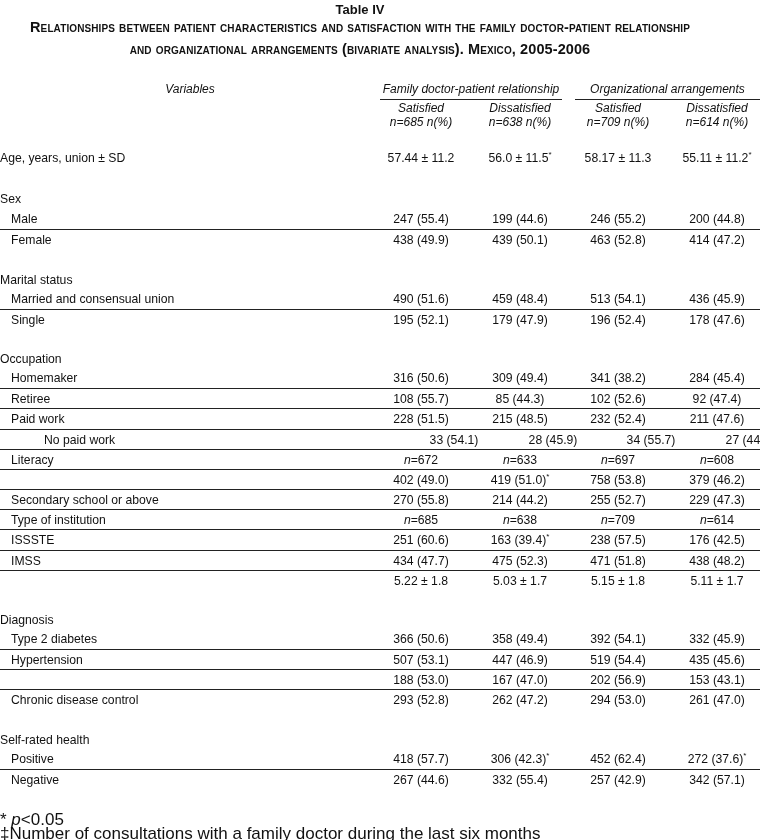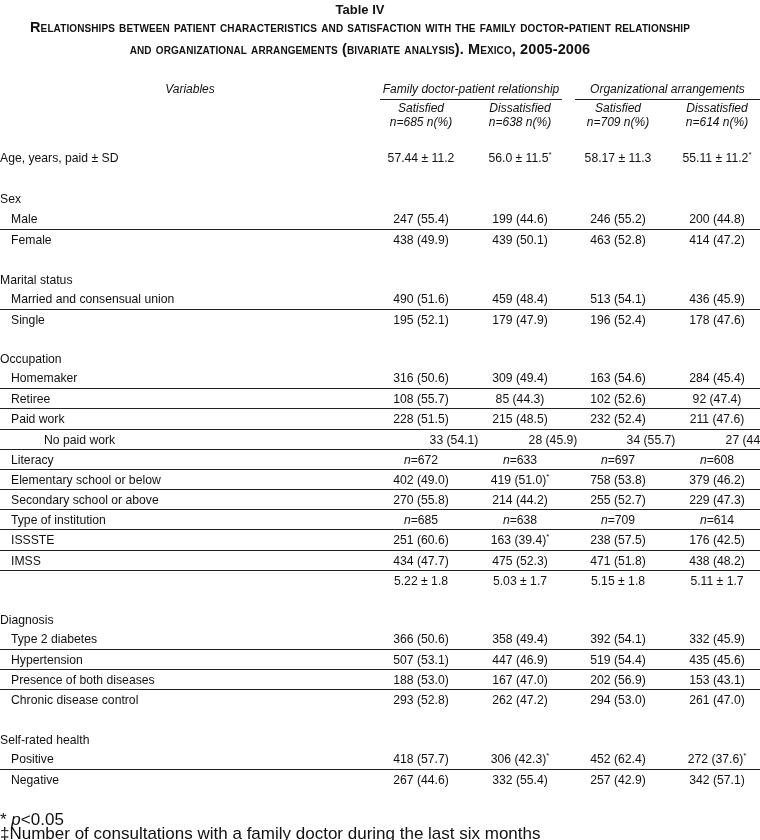--- a/index.html
+++ b/index.html
@@ -46,21 +46,21 @@
 <div class="hdr c3" style="top:101px; width:96px; line-height:14px;">
   <div>Satisfied</div>
   <div>n=709 n(%)</div>
 </div>
 <div class="hdr c4" style="top:101px; width:96px; line-height:14px;">
   <div>Dissatisfied</div>
   <div>n=614 n(%)</div>
 </div>
 
 <div class="row" style="top:148px;">
-  <span class="lbl">Age, years, paid ± SD</span>
+  <span class="lbl">Age, years, union ± SD</span>
   <span class="c c1"><span>57.44 ± 11.2</span></span>
   <span class="c c2"><span>56.0 ± 11.5</span><sup>*</sup></span>
   <span class="c c3"><span>58.17 ± 11.3</span></span>
   <span class="c c4"><span>55.11 ± 11.2</span><sup>*</sup></span>
 </div>
 
 <div class="row" style="top:189px;">
   <span class="lbl">Sex</span>
 </div>
 <div class="row" style="top:209px;">
@@ -98,21 +98,21 @@
   <span class="c c4">178 (47.6)</span>
 </div>
 
 <div class="row" style="top:349px;">
   <span class="lbl">Occupation</span>
 </div>
 <div class="row" style="top:368px;">
   <span class="lbl sub">Homemaker</span>
   <span class="c c1">316 (50.6)</span>
   <span class="c c2">309 (49.4)</span>
-  <span class="c c3">163 (54.6)</span>
+  <span class="c c3">341 (38.2)</span>
   <span class="c c4">284 (45.4)</span>
 </div>
 <div class="rule" style="top:388px;"></div>
 <div class="row" style="top:389px;">
   <span class="lbl sub">Retiree</span>
   <span class="c c1">108 (55.7)</span>
   <span class="c c2">85 (44.3)</span>
   <span class="c c3">102 (52.6)</span>
   <span class="c c4">92 (47.4)</span>
 </div>
@@ -135,21 +135,20 @@
 <div class="rule" style="top:449px;"></div>
 <div class="row" style="top:450px;">
   <span class="lbl sub">Literacy</span>
   <span class="c c1"><i>n</i><span>=672</span></span>
   <span class="c c2"><i>n</i><span>=633</span></span>
   <span class="c c3"><i>n</i><span>=697</span></span>
   <span class="c c4"><i>n</i><span>=608</span></span>
 </div>
 <div class="rule" style="top:469px;"></div>
 <div class="row" style="top:470px;">
-  <span class="lbl sub">Elementary school or below</span>
   <span class="c c1">402 (49.0)</span>
   <span class="c c2"><span>419 (51.0)</span><sup>*</sup></span>
   <span class="c c3">758 (53.8)</span>
   <span class="c c4">379 (46.2)</span>
 </div>
 <div class="rule" style="top:489px;"></div>
 <div class="row" style="top:490px;">
   <span class="lbl sub">Secondary school or above</span>
   <span class="c c1">270 (55.8)</span>
   <span class="c c2">214 (44.2)</span>
@@ -201,21 +200,20 @@
 <div class="rule" style="top:649px;"></div>
 <div class="row" style="top:650px;padding-left:28px;">
   <span class="lbl sub">Hypertension</span>
   <span class="c c1">507 (53.1)</span>
   <span class="c c2">447 (46.9)</span>
   <span class="c c3">519 (54.4)</span>
   <span class="c c4">435 (45.6)</span>
 </div>
 <div class="rule" style="top:669px;"></div>
 <div class="row" style="top:670px;">
-  <span class="lbl sub">Presence of both diseases</span>
   <span class="c c1">188 (53.0)</span>
   <span class="c c2">167 (47.0)</span>
   <span class="c c3">202 (56.9)</span>
   <span class="c c4">153 (43.1)</span>
 </div>
 <div class="rule" style="top:689px;"></div>
 <div class="row" style="top:690px;">
   <span class="lbl sub">Chronic disease control</span>
   <span class="c c1">293 (52.8)</span>
   <span class="c c2">262 (47.2)</span>

